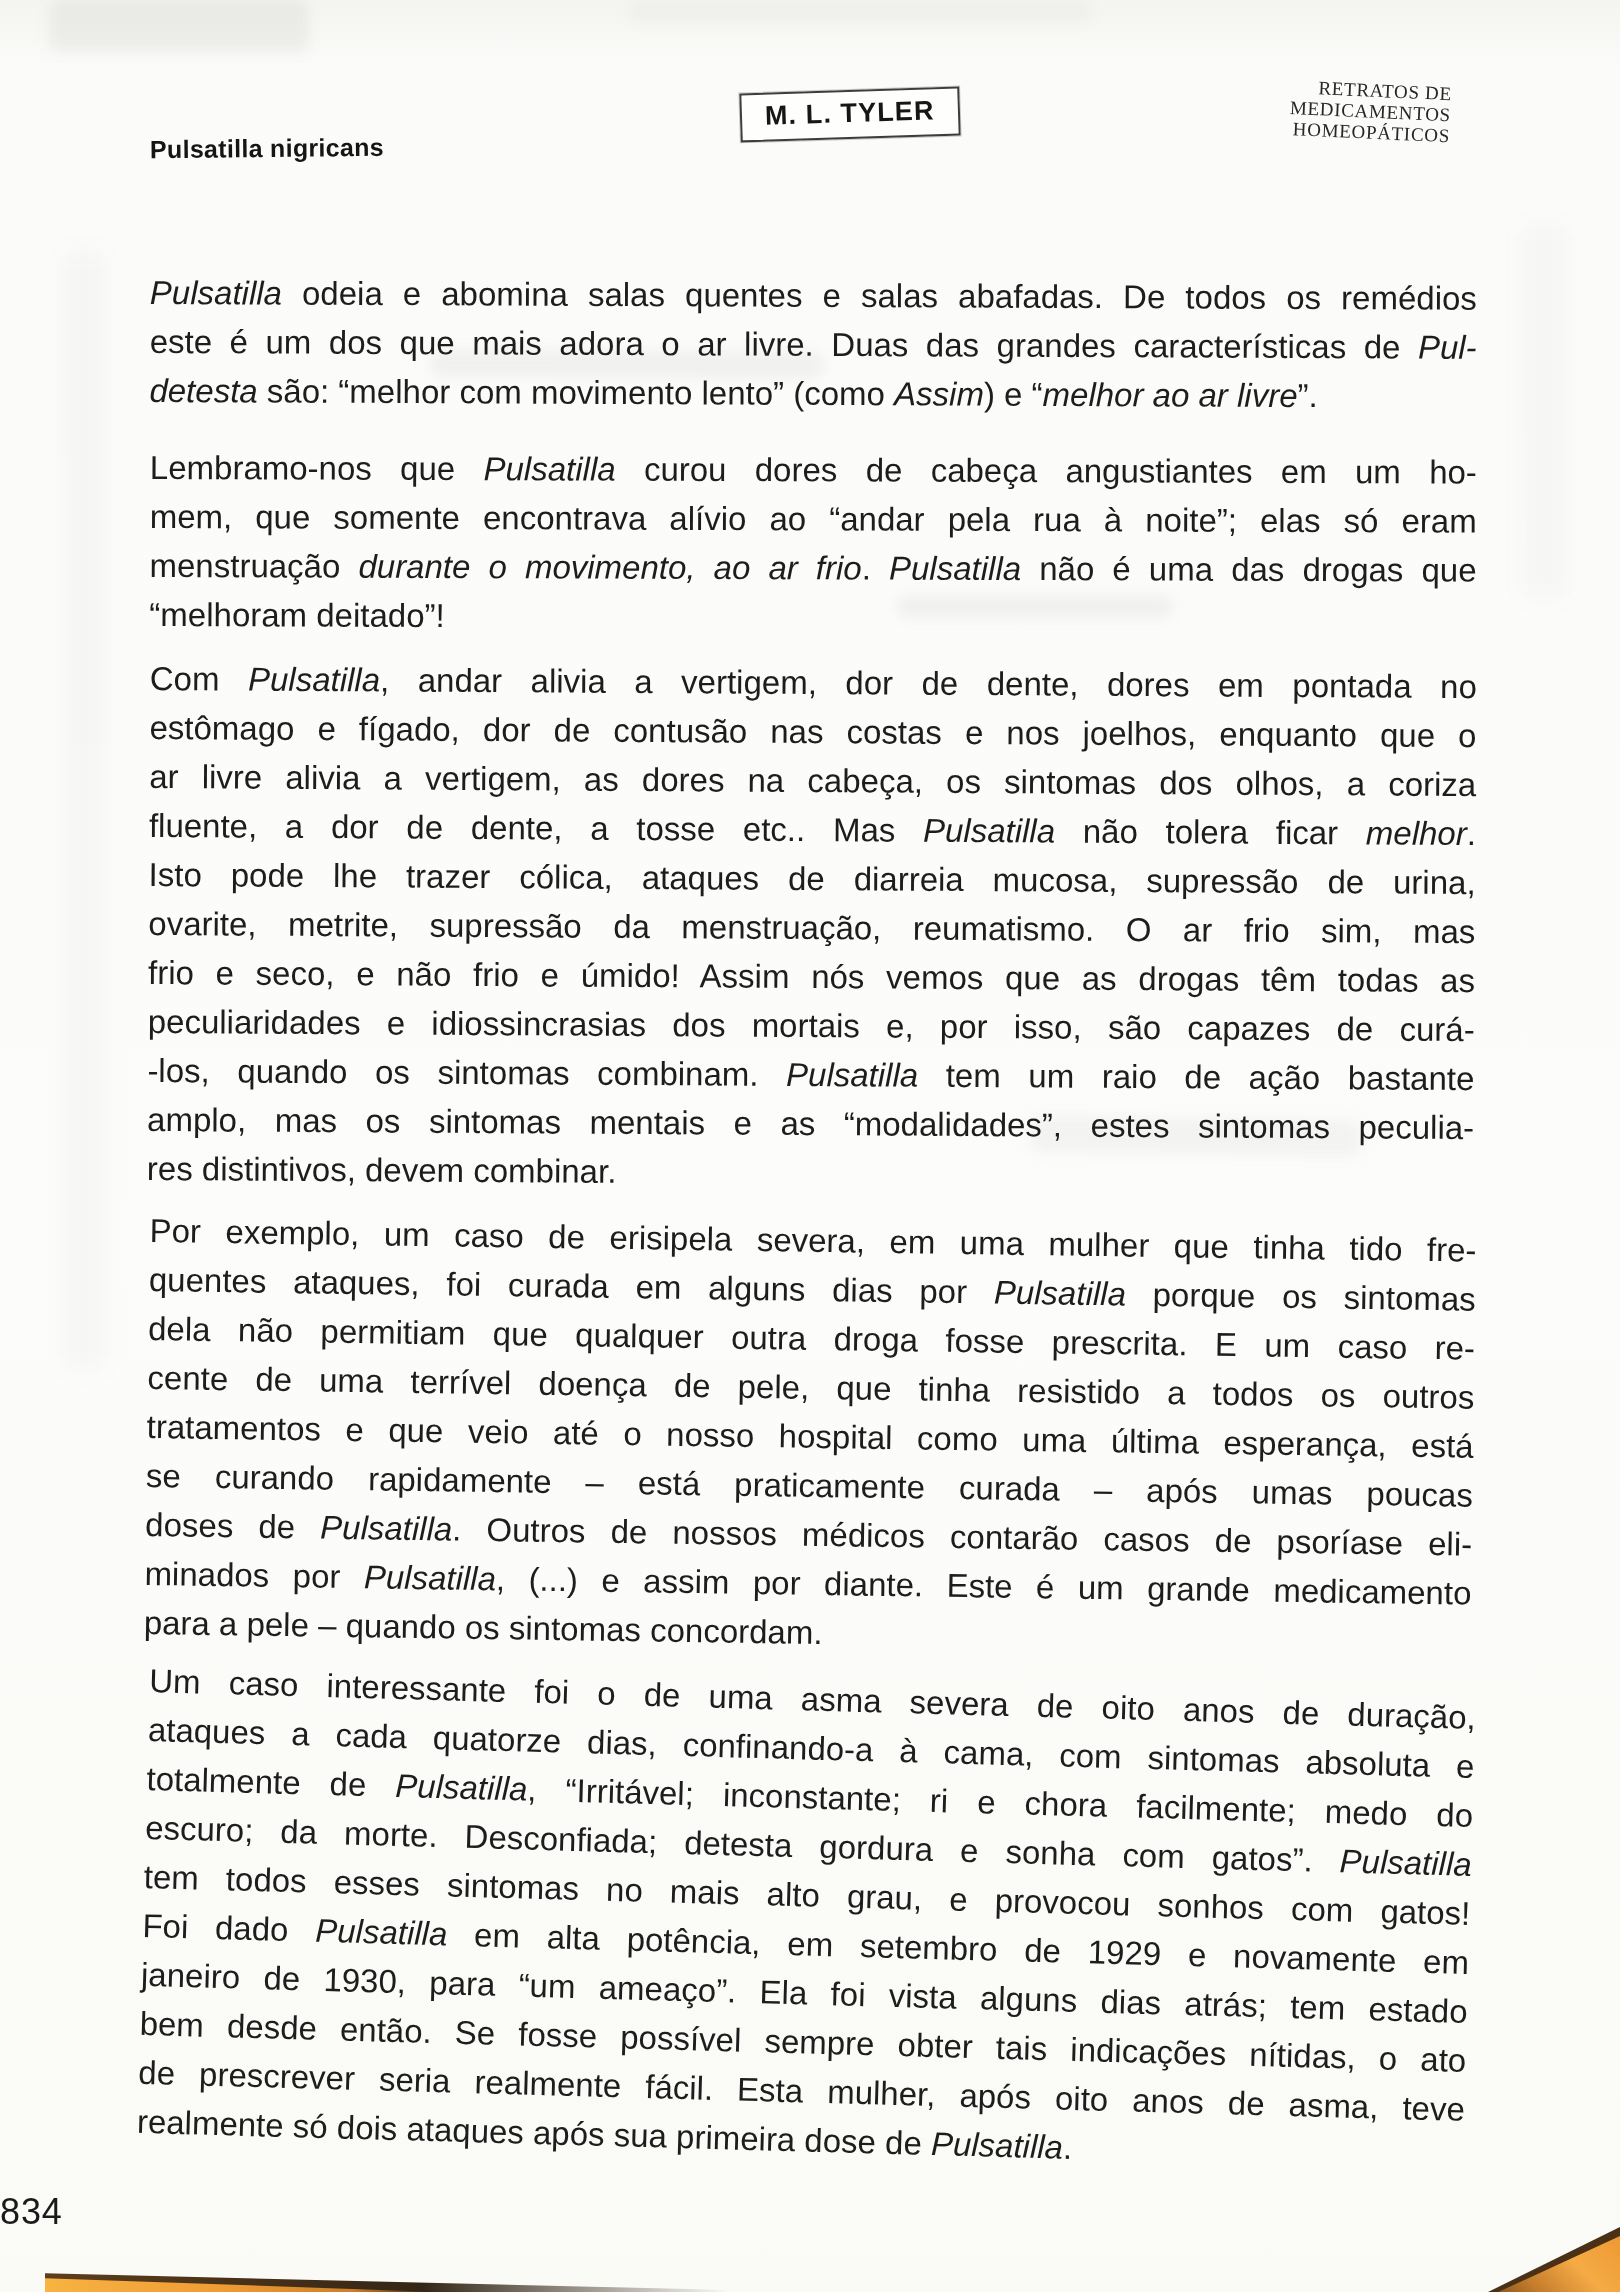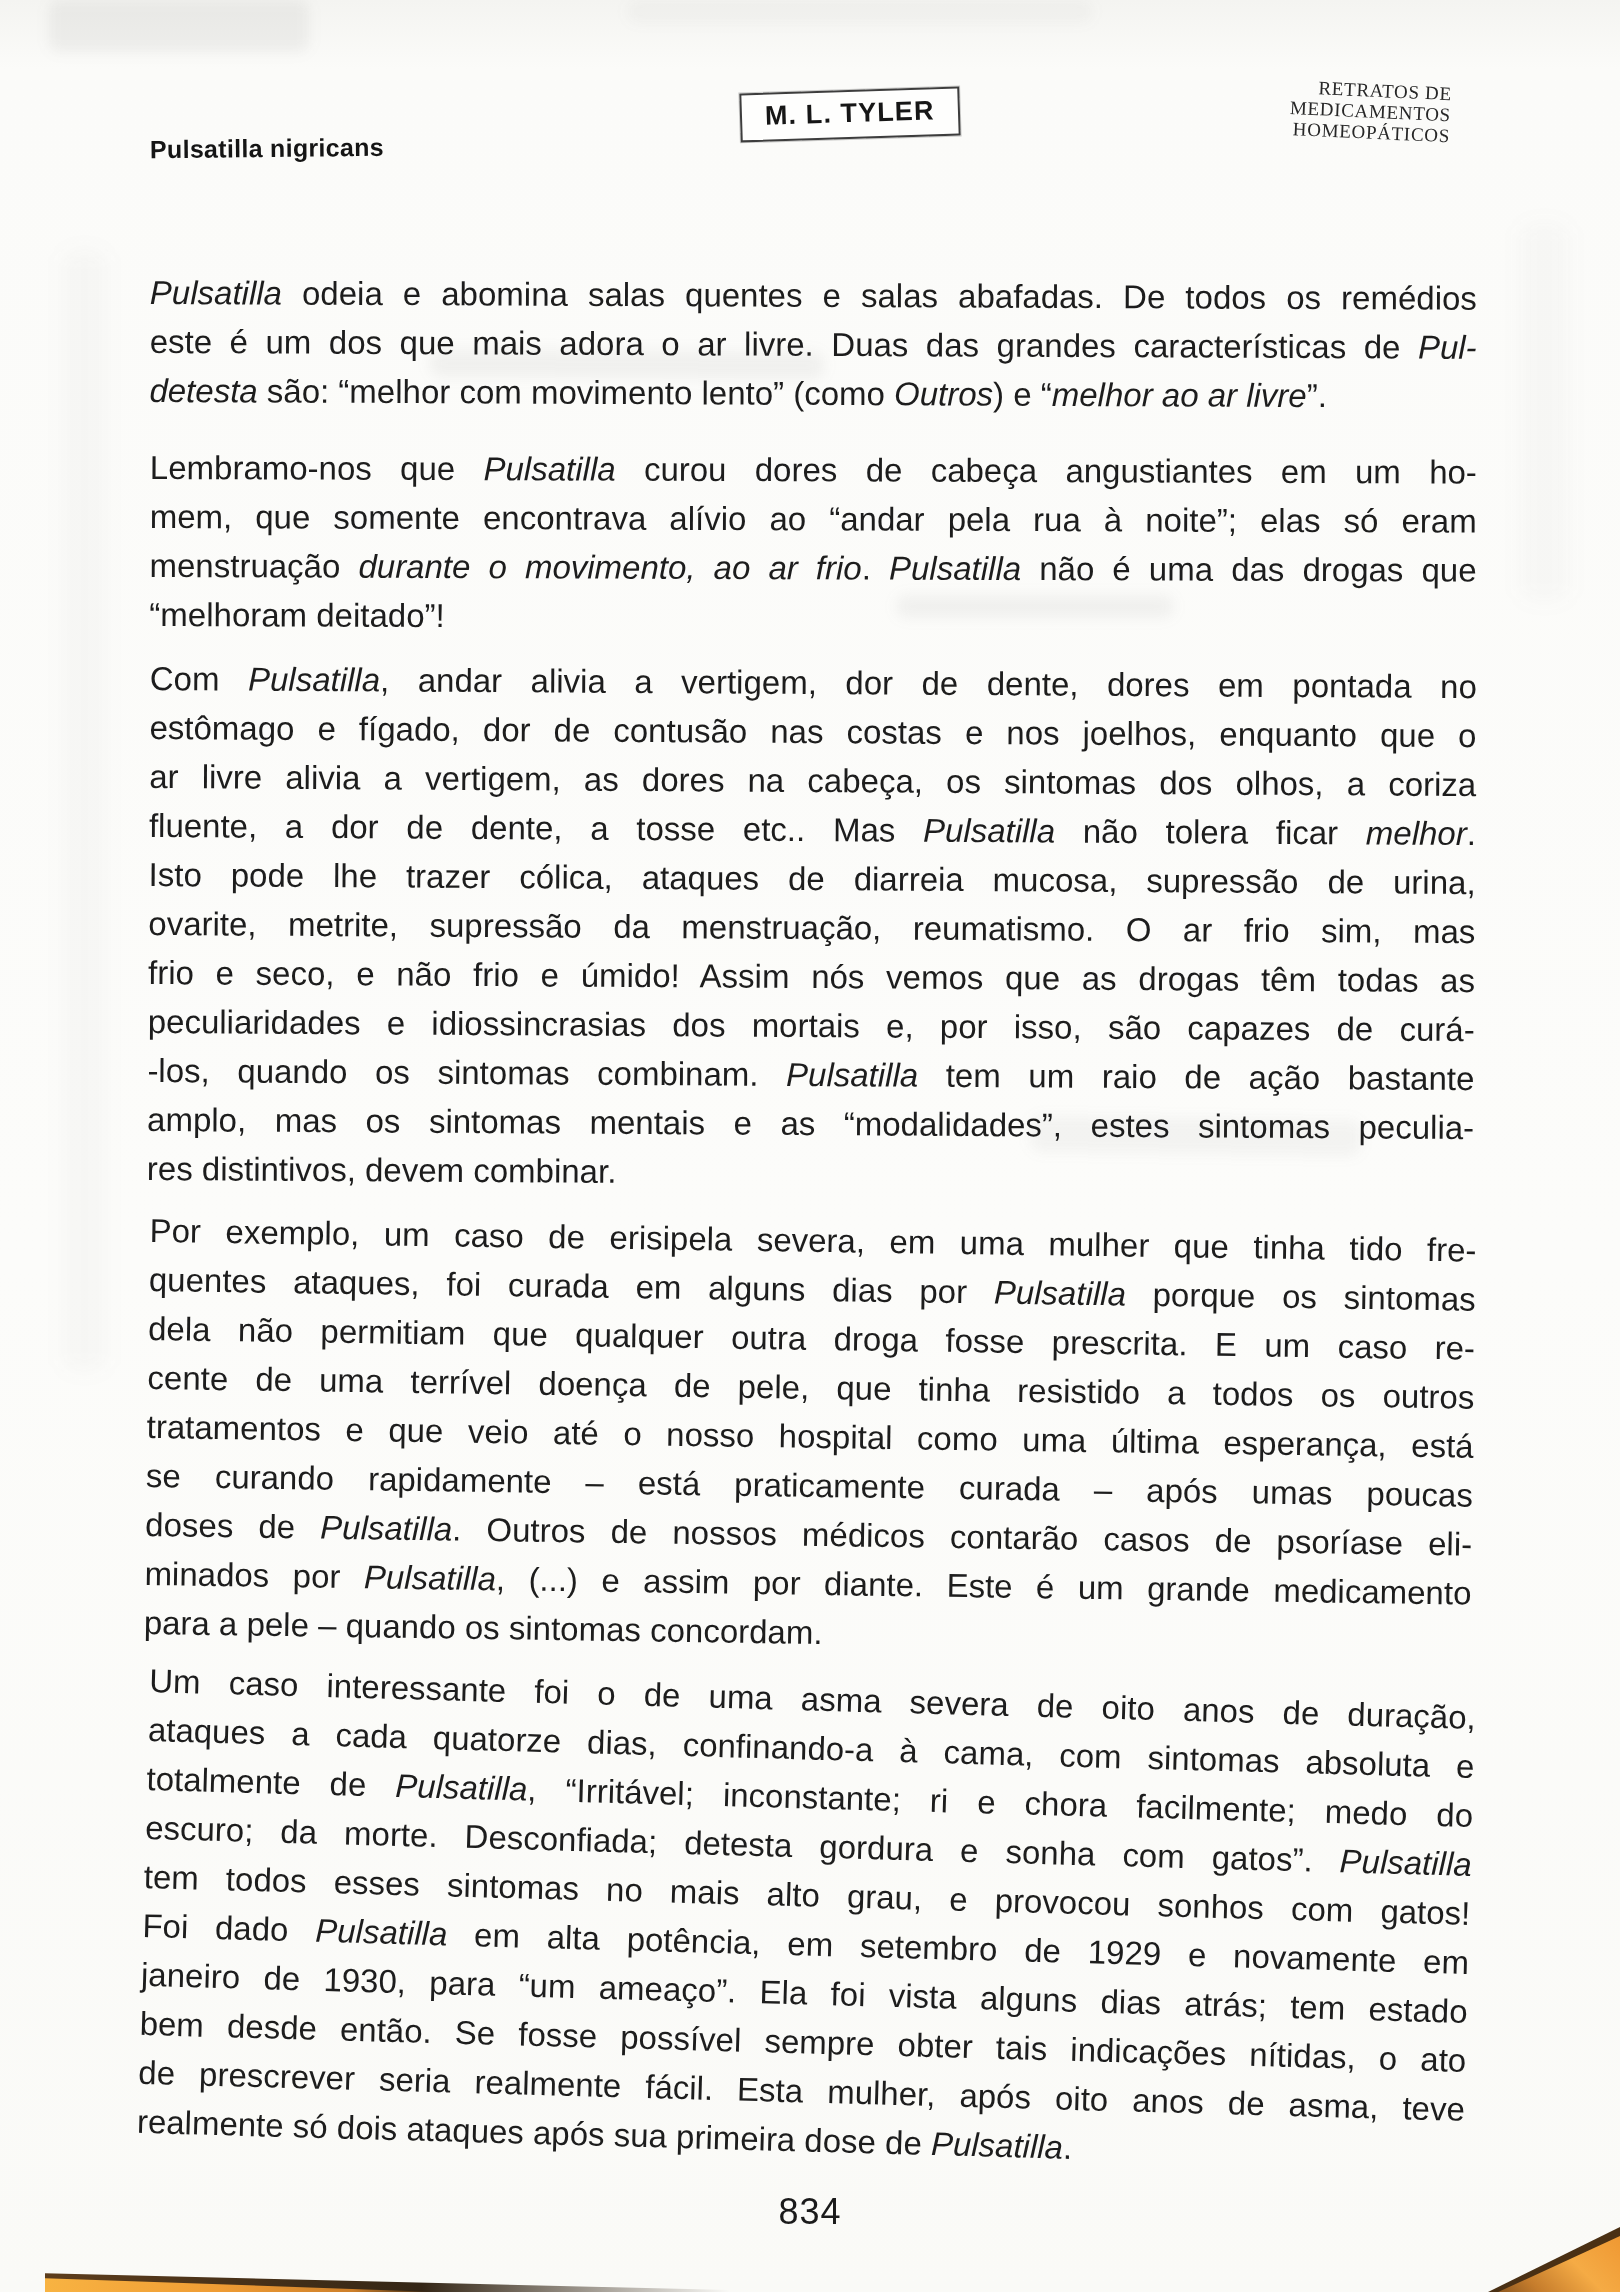--- a/index.html
+++ b/index.html
@@ -30,21 +30,21 @@
   .para .line{font-size:33px; line-height:49px; text-align:justify; text-align-last:justify;}
   .para .line.final{text-align-last:left;}
   .para em{font-style:italic;}
   .p1{transform:rotate(.25deg);}
   .p2{margin-top:28px; transform:rotate(.2deg);}
   .p3{margin-top:15px; transform:rotate(.35deg);}
   .p4{margin-top:13.4px; transform:rotate(.85deg);}
   .p5{margin-top:9px; transform:rotate(1.6deg);}
   
   .page-number{
-    position:absolute; top:2191px; left:0; width:1620px; text-align:center;
+    position:absolute; top:2191px; left:0; width:1620px; 
     font-size:36px; letter-spacing:0.9px; color:#1a1a1a;
   }
   
   .smudge{position:absolute; background:rgba(110,110,110,.08); filter:blur(6.3px); border-radius:10.7px;}
   .sm-top1{left:49px; top:0; width:260px; height:52px; background:rgba(90,90,90,.07);}
   .sm-top2{left:627px; top:0; width:466px; height:23px; background:rgba(90,90,90,.04);}
   .sm-left{left:64px; top:251px; width:41px; height:1119px; background:rgba(90,90,90,.035); filter:blur(10.7px);}
   .sm-right{left:1521px; top:224px; width:47px; height:376px; background:rgba(90,90,90,.03); filter:blur(10.7px);}
   .sm1{left:430px; top:351px; width:394px; height:27px; transform:rotate(.4deg);}
   .sm2{left:896px; top:595px; width:278px; height:23px;}
@@ -92,21 +92,21 @@
   <div class="imprint">
     <div>RETRATOS DE</div>
     <div>MEDICAMENTOS</div>
     <div>HOMEOPÁTICOS</div>
   </div>
 
   <div class="body-text">
       <div class="para p1">
         <div class="line"><em>Pulsatilla</em><span> odeia e abomina salas quentes e salas abafadas. De todos os remédios</span></div>
         <div class="line"><span>este é um dos que mais adora o ar livre. Duas das grandes características de </span><em>Pul-</em></div>
-        <div class="line final"><em>detesta</em><span> são: “melhor com movimento lento” (como </span><em>Outros</em><span>) e “</span><em>melhor ao ar livre</em><span>”.</span></div>
+        <div class="line final"><em>detesta</em><span> são: “melhor com movimento lento” (como </span><em>Assim</em><span>) e “</span><em>melhor ao ar livre</em><span>”.</span></div>
       </div>
       <div class="para p2">
         <div class="line"><span>Lembramo-nos que </span><em>Pulsatilla</em><span> curou dores de cabeça angustiantes em um ho-</span></div>
         <div class="line"><span>mem, que somente encontrava alívio ao “andar pela rua à noite”; elas só eram</span></div>
         <div class="line"><span>menstruação </span><em>durante o movimento, ao ar frio</em><span>. </span><em>Pulsatilla</em><span> não é uma das drogas que</span></div>
         <div class="line final"><span>“melhoram deitado”!</span></div>
       </div>
       <div class="para p3">
         <div class="line"><span>Com </span><em>Pulsatilla</em><span>, andar alivia a vertigem, dor de dente, dores em pontada no</span></div>
         <div class="line"><span>estômago e fígado, dor de contusão nas costas e nos joelhos, enquanto que o</span></div>

